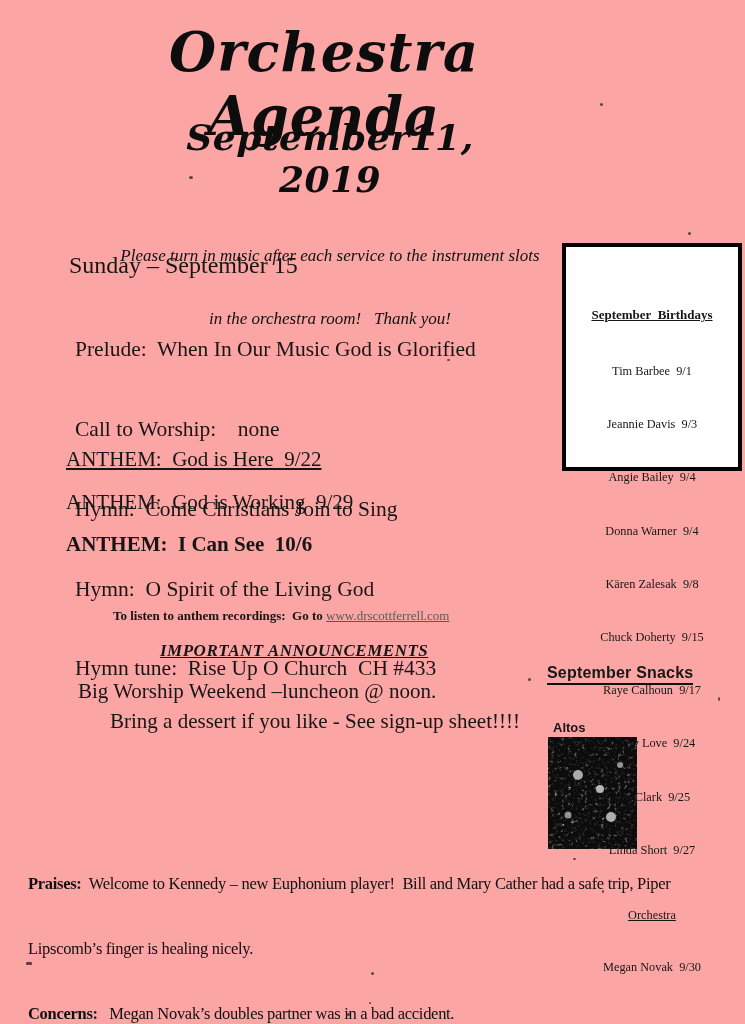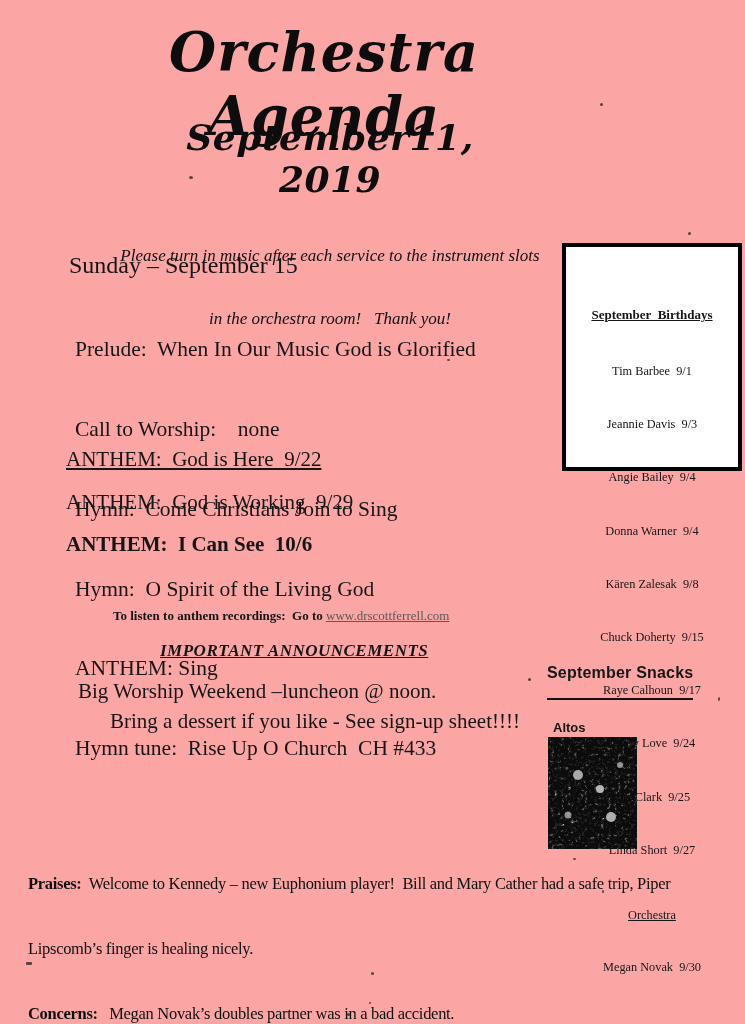--- a/index.html
+++ b/index.html
@@ -74,21 +74,21 @@
   .bday-subheading {
     font-size: 12.3px; margin-top: 13px;
     text-decoration: underline;
   }
 
   
   .snacks-heading {
     left: 547px; top: 664px;
     font-family: "Liberation Sans", sans-serif;
     font-size: 16px; font-weight: bold; letter-spacing: 0.2px;
-    border-bottom: 2px solid #111; padding-bottom: 16px;
+    border-bottom: 2px solid #111; padding-bottom: 1px;
   }
   .snacks-group {
     left: 553px; top: 720px;
     font-family: "Liberation Sans", sans-serif;
     font-size: 13px; font-weight: bold;
   }
   .snacks-photo { left: 548px; top: 701px; width: 89px; height: 112px; }
   .snacks-photo svg { display: block; width: 100%; height: 100%; }
 
   
@@ -115,21 +115,20 @@
     <div>in the orchestra room!   Thank you!</div>
   </div>
 
   <div class="abs service-heading">Sunday – September 15</div>
 
   <div class="abs service-items">
     <div>Prelude:  When In Our Music God is Glorified</div>
     <div>Call to Worship:    none</div>
     <div>Hymn:  Come Christians Join to Sing</div>
     <div>Hymn:  O Spirit of the Living God</div>
-    <div>ANTHEM: Sing</div>
     <div>Hymn tune:  Rise Up O Church  CH #433</div>
   </div>
 
   <div class="abs anthem anthem-1">ANTHEM:  God is Here  9/22</div>
   <div class="abs anthem anthem-2">ANTHEM:  God is Working  9/29</div>
   <div class="abs anthem anthem-3">ANTHEM:  I Can See  10/6</div>
 
   <div class="abs recordings">
     <span>To listen to anthem recordings:  Go to </span><span class="url">www.drscottferrell.com</span>
   </div>

